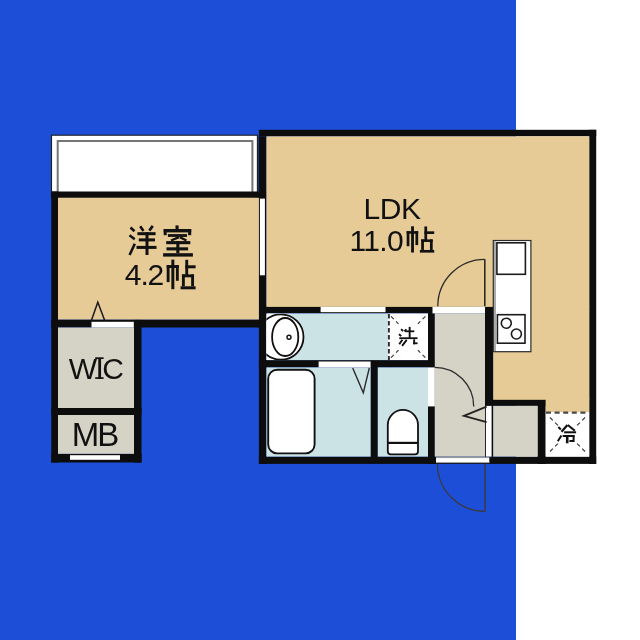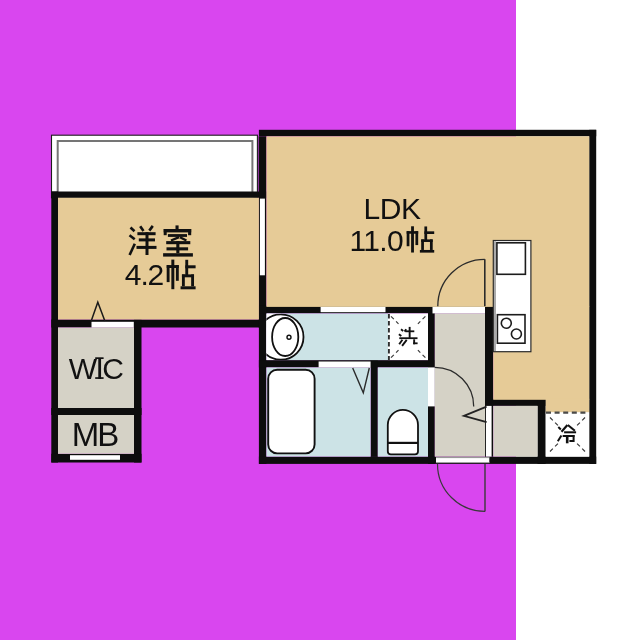--- a/index.html
+++ b/index.html
@@ -1,16 +1,16 @@
 <!DOCTYPE html>
 <html><head>
 <meta charset="utf-8">
 <style>
   html,body{margin:0;padding:0;background:#fff;}
-  #plan{position:relative;width:516px;height:640px;background:#d946ef;font-family:"Liberation Sans",sans-serif;}
+  #plan{position:relative;width:516px;height:640px;background:#1d4ed8;font-family:"Liberation Sans",sans-serif;}
 </style>
 </head>
 <body>
 <div id="plan">
 <svg width="640" height="640" viewBox="0 0 640 640">
 
   <rect x="51.5" y="135.2" width="205.9" height="62.6" fill="#ffffff" stroke="#1d1d1d" stroke-width="1.1"></rect>
   <rect x="57.7" y="141" width="194.7" height="56.8" fill="#ffffff" stroke="#757575" stroke-width="2"></rect>
 
   <g fill="#0d0d0d">

